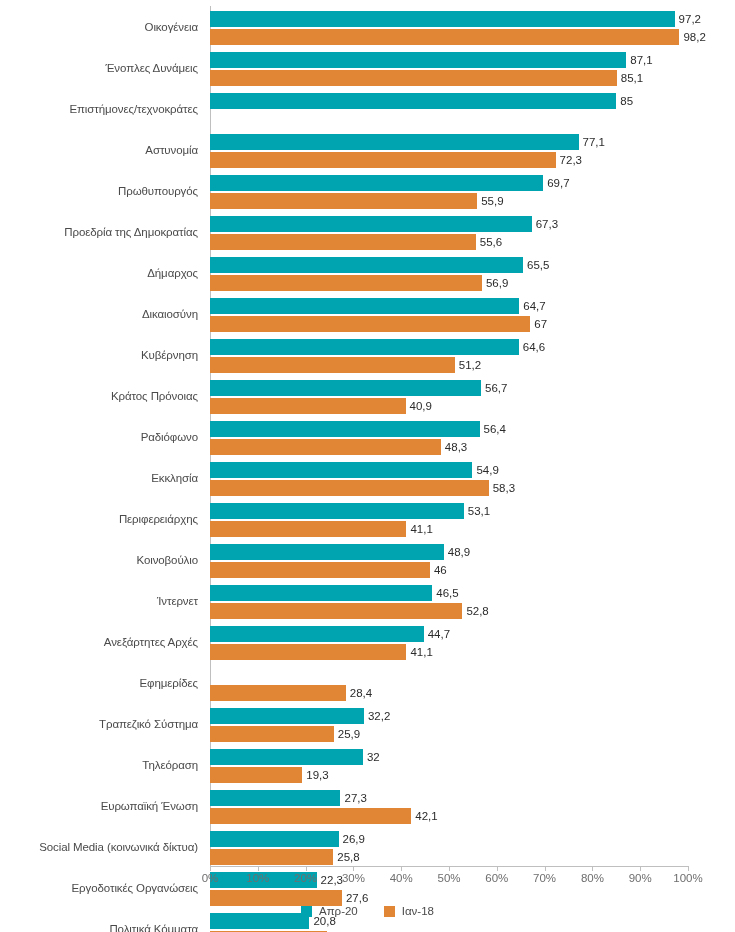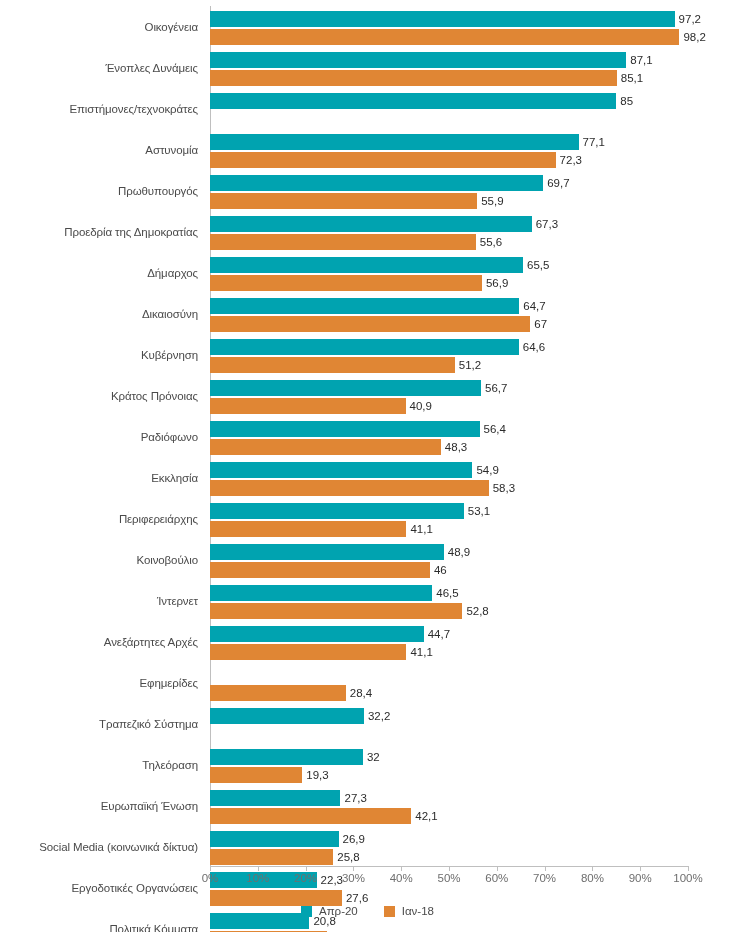--- a/index.html
+++ b/index.html
@@ -370,20 +370,24 @@
           </div>
         </div>
       </div>
       <div class="row" style="top: 704px;">
         <div class="cat-label">Τραπεζικό Σύστημα</div>
         <div class="bars">
           <div class="bar-wrap s0" style="width: 525px;">
             <div class="bar teal" title="Απρ-20: 32,2" style="width: 153.916px; background: rgb(0, 163, 176);"></div>
             <div class="bar-value" style="left: 153.916px;">32,2</div>
           </div>
+          <div class="bar-wrap s1" style="width: 525px;">
+            <div class="bar orange" title="Ιαν-18: 25,9" style="width: 123.802px; background: rgb(224, 134, 52);"></div>
+            <div class="bar-value" style="left: 123.802px;">25,9</div>
+          </div>
         </div>
       </div>
       <div class="row" style="top: 745px;">
         <div class="cat-label">Τηλεόραση</div>
         <div class="bars">
           <div class="bar-wrap s0" style="width: 584px;">
             <div class="bar teal" title="Απρ-20: 32" style="width: 152.96px; background: rgb(0, 163, 176);"></div>
             <div class="bar-value" style="left: 152.96px;">32</div>
           </div>
           <div class="bar-wrap s1" style="width: 606px;">

